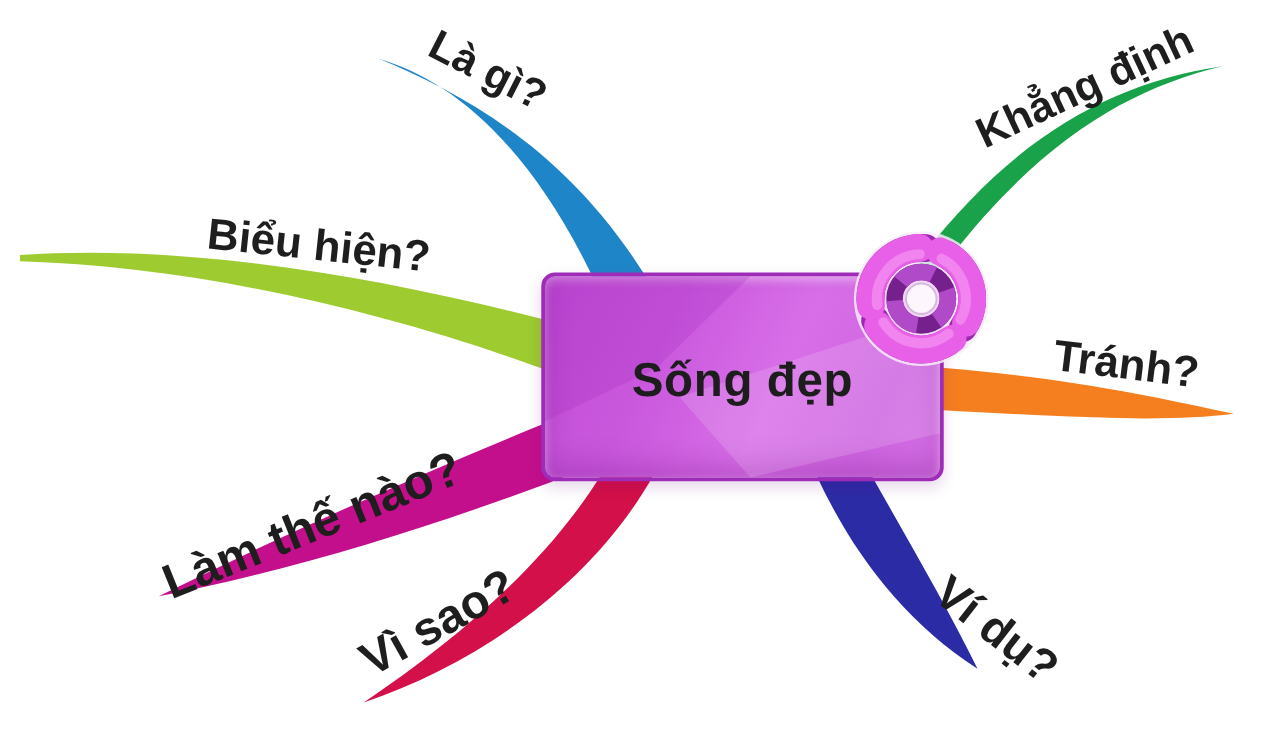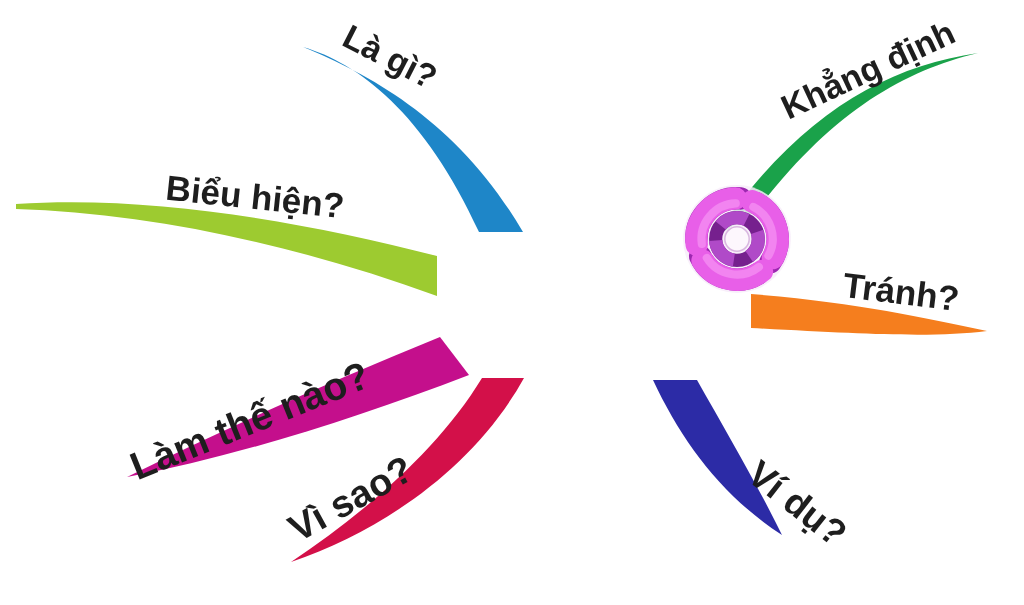--- a/index.html
+++ b/index.html
@@ -47,20 +47,25 @@
   <svg class="branches-svg" width="1024" height="605" viewBox="0 0 1024 605">
     <path d="M 16 204 C 150 195, 300 221, 437 256 L 437 296 C 300 246, 152 213, 16 209 Z" fill="#9dcb30"></path>
     <path d="M 303 47 C 358 63, 424 112, 479 232 L 523 232 C 460 124, 374 76, 303 47 Z" fill="#1e86c8"></path>
     <path d="M 978 53 C 882 67, 795 118, 714 238 L 757 210 C 832 112, 903 71, 978 53 Z" fill="#1aa24a"></path>
     <path d="M 987 331 C 922 317, 852 302, 751 294 L 751 328 C 862 334, 932 338, 987 331 Z" fill="#f57e1e"></path>
     <path d="M 127 477 C 228 427, 332 381, 440 337 L 469 375 C 354 419, 237 456, 127 477 Z" fill="#c40f8c"></path>
     <path d="M 291 562 C 370 509, 440 447, 482 378 L 524 378 C 474 468, 382 531, 291 562 Z" fill="#d31049"></path>
     <path d="M 782 535 C 722 496, 682 442, 653 380 L 697 380 C 727 433, 759 488, 782 535 Z" fill="#2c2ba6"></path>
   </svg>
 
+  <div class="central-node">
+    <div class="facet f1"></div>
+    <div class="facet f2"></div>
+    <span class="central-label">Sống đẹp</span>
+  </div>
 
   <svg class="pinwheel" viewBox="0 0 120 120">
     <circle cx="60" cy="60" r="53" fill="#f7ecf9" opacity="0.85"></circle>
 
     <g stroke="#9c27b0" stroke-width="22" fill="none" stroke-linecap="round" transform="rotate(7 60 60)">
       <path d="M 75 22.9 A 40 40 0 0 1 95.3 78.8"></path>
       <path d="M 84.6 91.5 A 40 40 0 0 1 26.1 81.2"></path>
       <path d="M 20.4 65.6 A 40 40 0 0 1 58.6 20"></path>
     </g>
 

